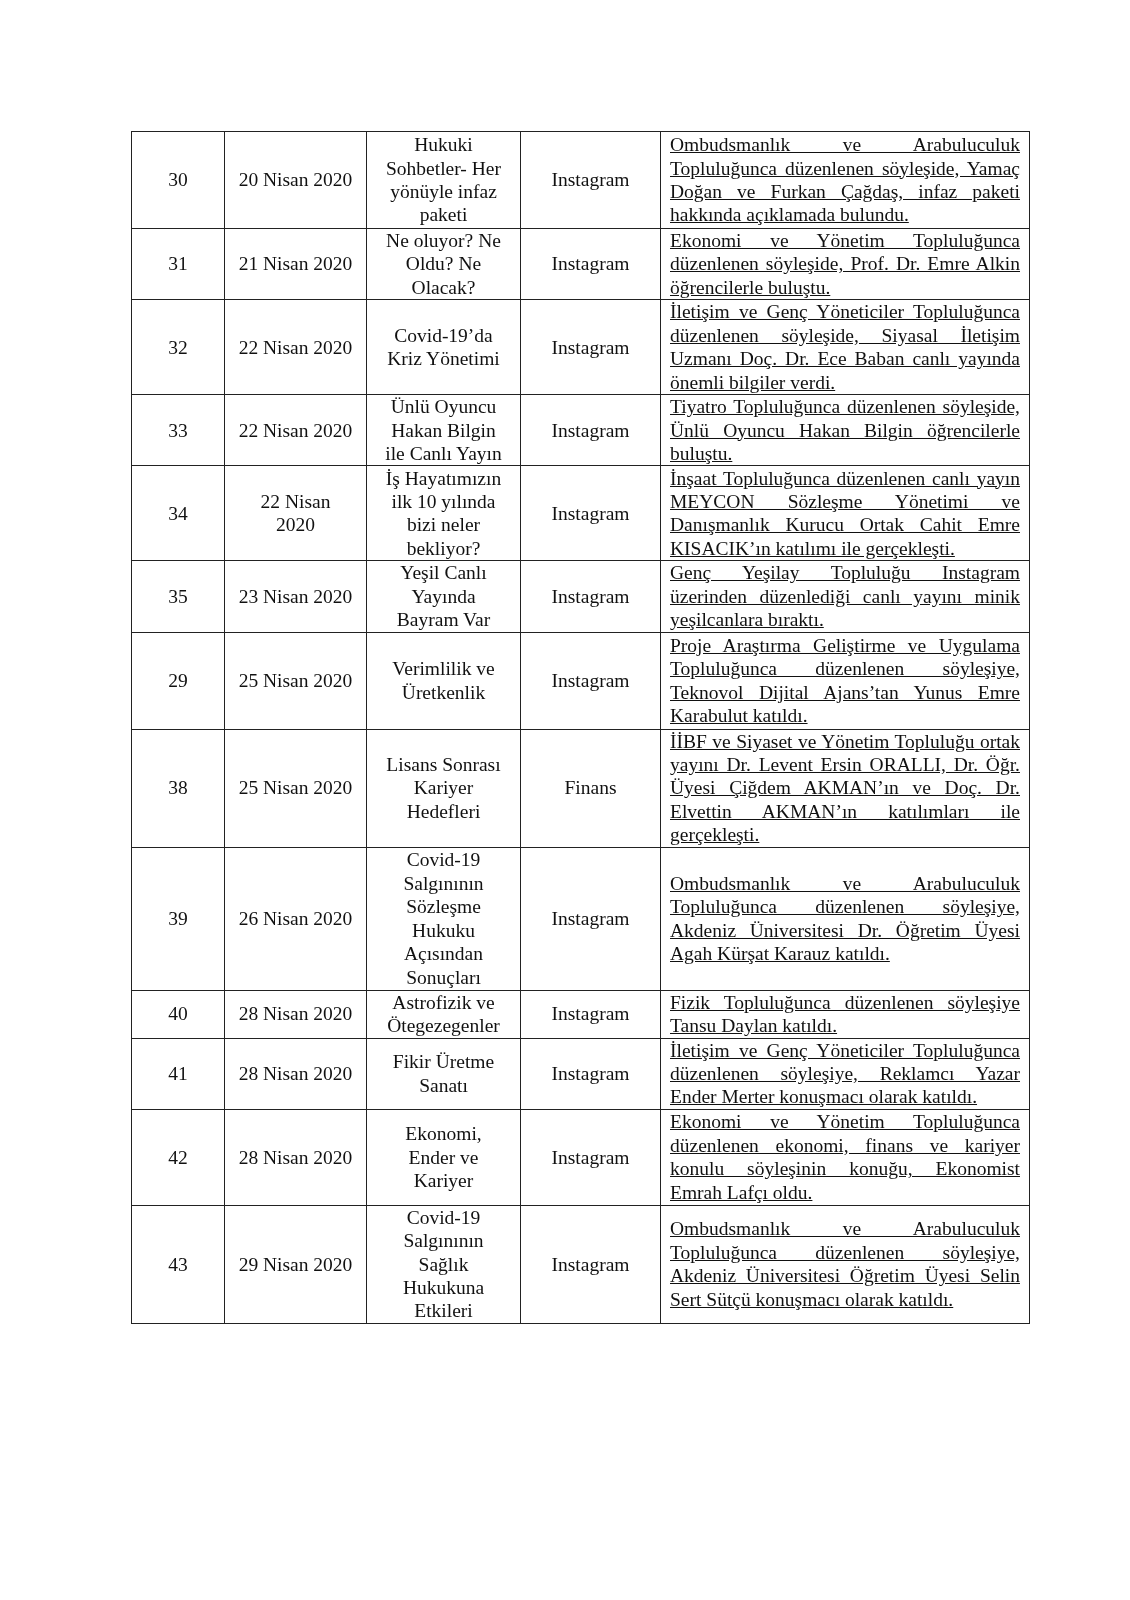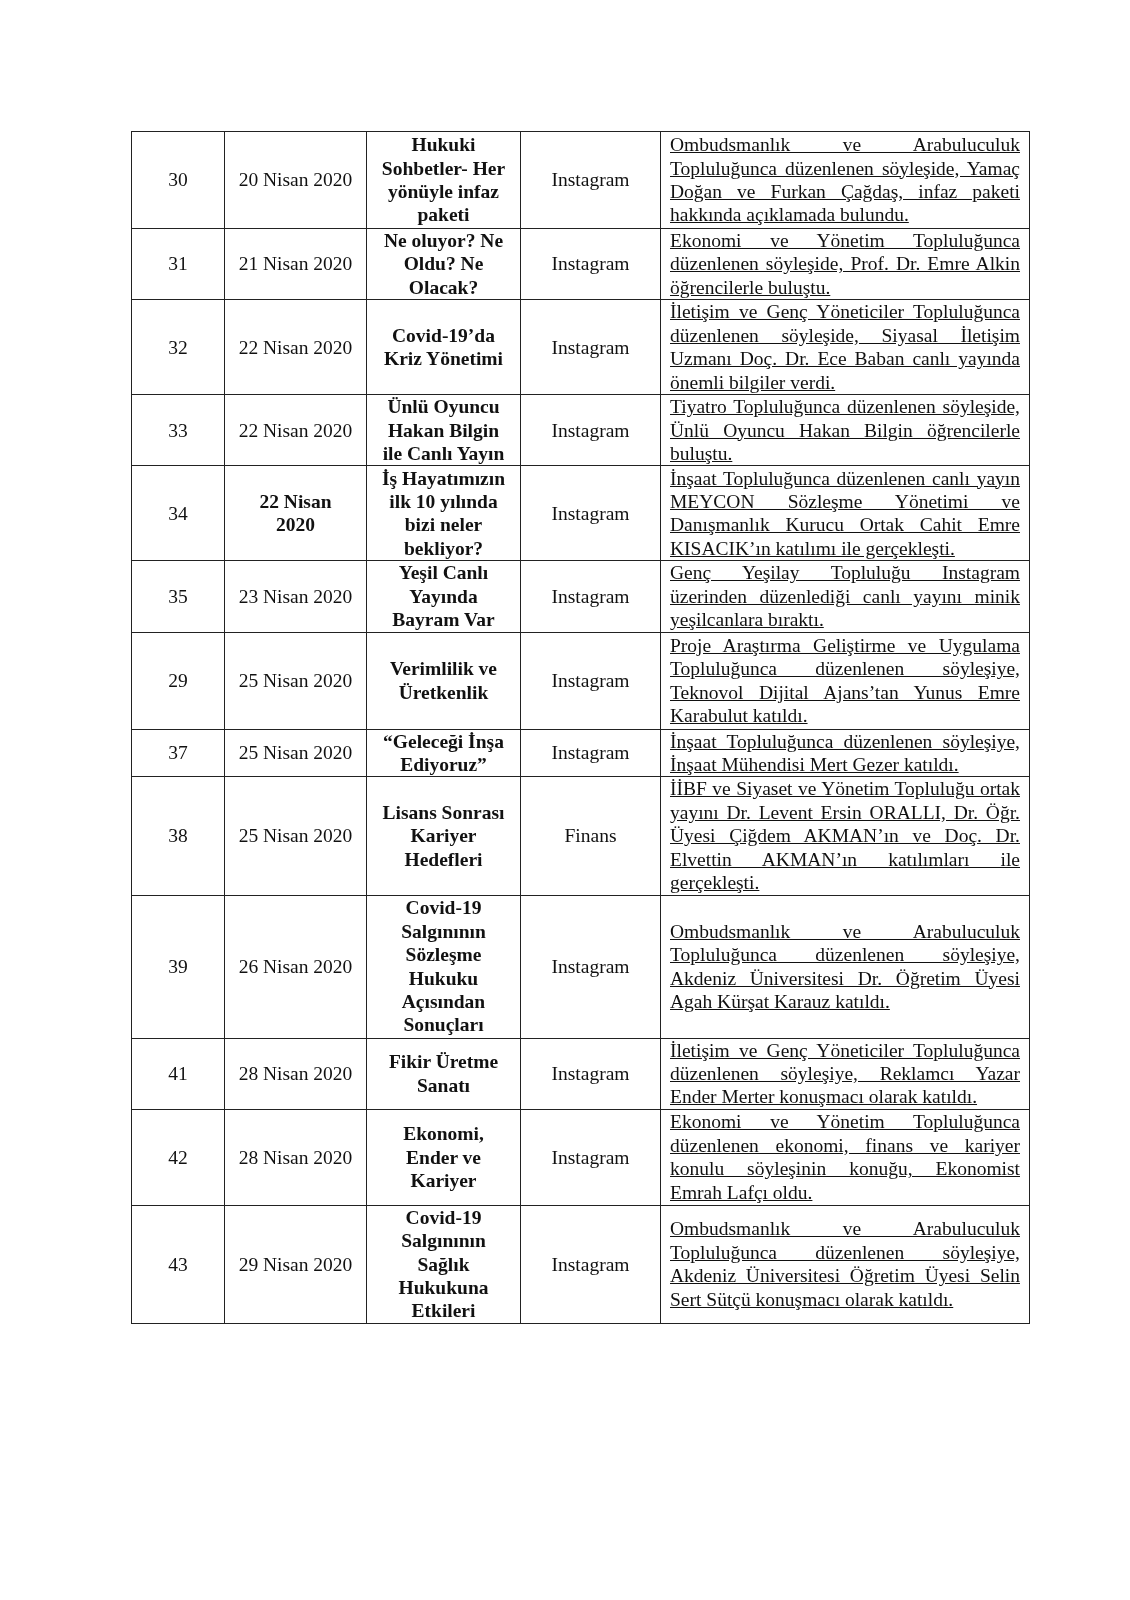--- a/index.html
+++ b/index.html
@@ -6,21 +6,21 @@
   body { width: 1130px; height: 1600px; position: relative; overflow: hidden;
          font-family: "Liberation Serif", "DejaVu Serif", serif; color: #111; }
   .page { position: absolute; left: 131px; top: 131px; width: 898px; }
   table { border-collapse: collapse; width: 898px; table-layout: fixed; }
   td { border: 1.5px solid #222; font-size: 19.5px; line-height: 23.4px; padding: 0 4px;
        vertical-align: middle; }
   td.c-no, td.c-date, td.c-title, td.c-platform { text-align: center; }
   td.c-desc { text-align: justify; text-align-last: left; padding: 0 9px 0 9px; text-decoration: underline; }
   col.w1 { width: 93px; } col.w2 { width: 142px; } col.w3 { width: 154px; }
   col.w4 { width: 140px; } col.w5 { width: 369px; }
-  .lines span { display: block; font-weight: bold; }
+  .lines span { display: block; }
 </style>
 </head>
 <body>
 
 <div class="page">
   <table>
     <colgroup>
       <col class="w1">
         <col class="w2">
         <col class="w3">
@@ -101,30 +101,20 @@
         <tr style="height: 97px;">
     <td class="c-no">29</td>
     <td class="c-date lines">25 Nisan 2020</td>
     <td class="c-title lines">
             <span>Verimlilik ve</span>
             <span>Üretkenlik</span>
           </td>
     <td class="c-platform">Instagram</td>
     <td class="c-desc">Proje Araştırma Geliştirme ve Uygulama Topluluğunca düzenlenen söyleşiye, Teknovol Dijital Ajans’tan Yunus Emre Karabulut katıldı.</td>
   </tr>
-        <tr style="height: 46px;">
-    <td class="c-no">37</td>
-    <td class="c-date lines">25 Nisan 2020</td>
-    <td class="c-title lines">
-            <span>“Geleceği İnşa</span>
-            <span>Ediyoruz”</span>
-          </td>
-    <td class="c-platform">Instagram</td>
-    <td class="c-desc">İnşaat Topluluğunca düzenlenen söyleşiye, İnşaat Mühendisi Mert Gezer katıldı.</td>
-  </tr>
         <tr style="height: 118px;">
     <td class="c-no">38</td>
     <td class="c-date lines">25 Nisan 2020</td>
     <td class="c-title lines">
             <span>Lisans Sonrası</span>
             <span>Kariyer</span>
             <span>Hedefleri</span>
           </td>
     <td class="c-platform">Finans</td>
     <td class="c-desc">İİBF ve Siyaset ve Yönetim Topluluğu ortak yayını Dr. Levent Ersin ORALLI, Dr. Öğr. Üyesi Çiğdem AKMAN’ın ve Doç. Dr. Elvettin AKMAN’ın katılımları ile gerçekleşti.</td>
@@ -135,20 +125,30 @@
     <td class="c-title lines">
             <span>Covid-19</span>
             <span>Salgınının</span>
             <span>Sözleşme</span>
             <span>Hukuku</span>
             <span>Açısından</span>
             <span>Sonuçları</span>
           </td>
     <td class="c-platform">Instagram</td>
     <td class="c-desc">Ombudsmanlık ve Arabuluculuk Topluluğunca düzenlenen söyleşiye, Akdeniz Üniversitesi Dr. Öğretim Üyesi Agah Kürşat Karauz katıldı.</td>
+  </tr>
+        <tr style="height: 46px;">
+    <td class="c-no">40</td>
+    <td class="c-date lines">28 Nisan 2020</td>
+    <td class="c-title lines">
+            <span>Astrofizik ve</span>
+            <span>Ötegezegenler</span>
+          </td>
+    <td class="c-platform">Instagram</td>
+    <td class="c-desc">Fizik Topluluğunca düzenlenen söyleşiye Tansu Daylan katıldı.</td>
   </tr>
         <tr style="height: 70px;">
     <td class="c-no">41</td>
     <td class="c-date lines">28 Nisan 2020</td>
     <td class="c-title lines">
             <span>Fikir Üretme</span>
             <span>Sanatı</span>
           </td>
     <td class="c-platform">Instagram</td>
     <td class="c-desc">İletişim ve Genç Yöneticiler Topluluğunca düzenlenen söyleşiye, Reklamcı Yazar Ender Merter konuşmacı olarak katıldı.</td>

